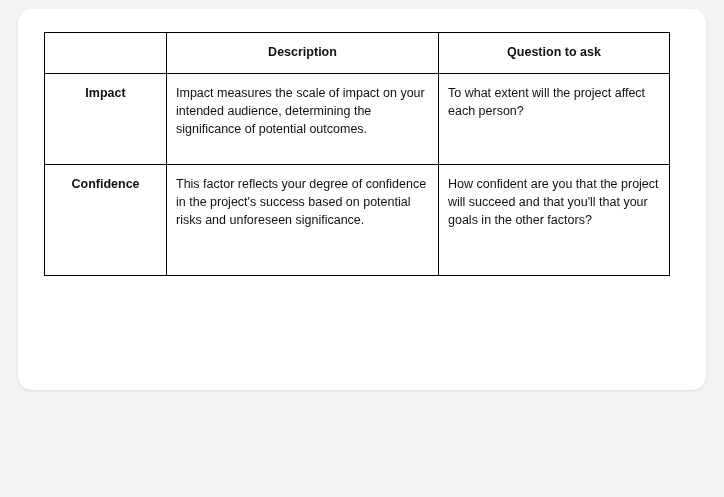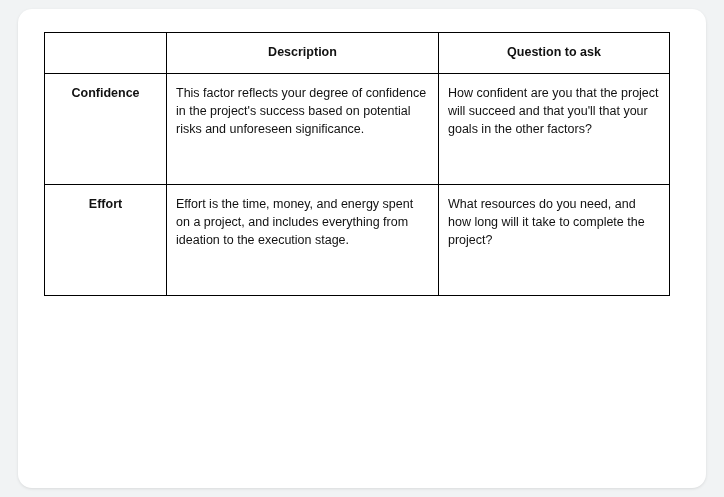--- a/index.html
+++ b/index.html
@@ -11,21 +11,21 @@
     height: 497px;
     background: #f1f3f4;
     font-family: "Liberation Sans", sans-serif;
     overflow: hidden;
   }
   .page-card {
     position: absolute;
     left: 18px;
     top: 9px;
     width: 688px;
-    height: 479px;
+    height: 381px;
     background: #ffffff;
     border-radius: 14px;
     box-shadow: 0 1px 3px rgba(0,0,0,0.10);
     box-sizing: border-box;
   }
   .table-wrap {
     position: absolute;
     left: 26px;
     top: 23px;
     width: 625px;
@@ -86,26 +86,26 @@
         <col class="c-quest">
       </colgroup>
       <thead>
         <tr>
           <th class="blank-head"></th>
           <th>Description</th>
           <th>Question to ask</th>
         </tr>
       </thead>
       <tbody>
+        <tr class="pad-r2">
+          <td class="row-label">Impact</td>
+          <td class="cell-text">Impact measures the scale of impact on your intended audience, determining the significance of potential outcomes.</td>
+          <td class="cell-text">To what extent will the project affect each person?</td>
+        </tr>
         <tr class="pad-r3">
           <td class="row-label">Confidence</td>
           <td class="cell-text">This factor reflects your degree of confidence in the project's success based on potential risks and unforeseen significance.</td>
           <td class="cell-text">How confident are you that the project will succeed and that you'll that your goals in the other factors?</td>
-        </tr>
-        <tr class="pad-r4">
-          <td class="row-label">Effort</td>
-          <td class="cell-text">Effort is the time, money, and energy spent on a project, and includes everything from ideation to the execution stage.</td>
-          <td class="cell-text">What resources do you need, and how long will it take to complete the project?</td>
         </tr>
       </tbody>
     </table>
   </div>
 </div>
 
 </body></html>

